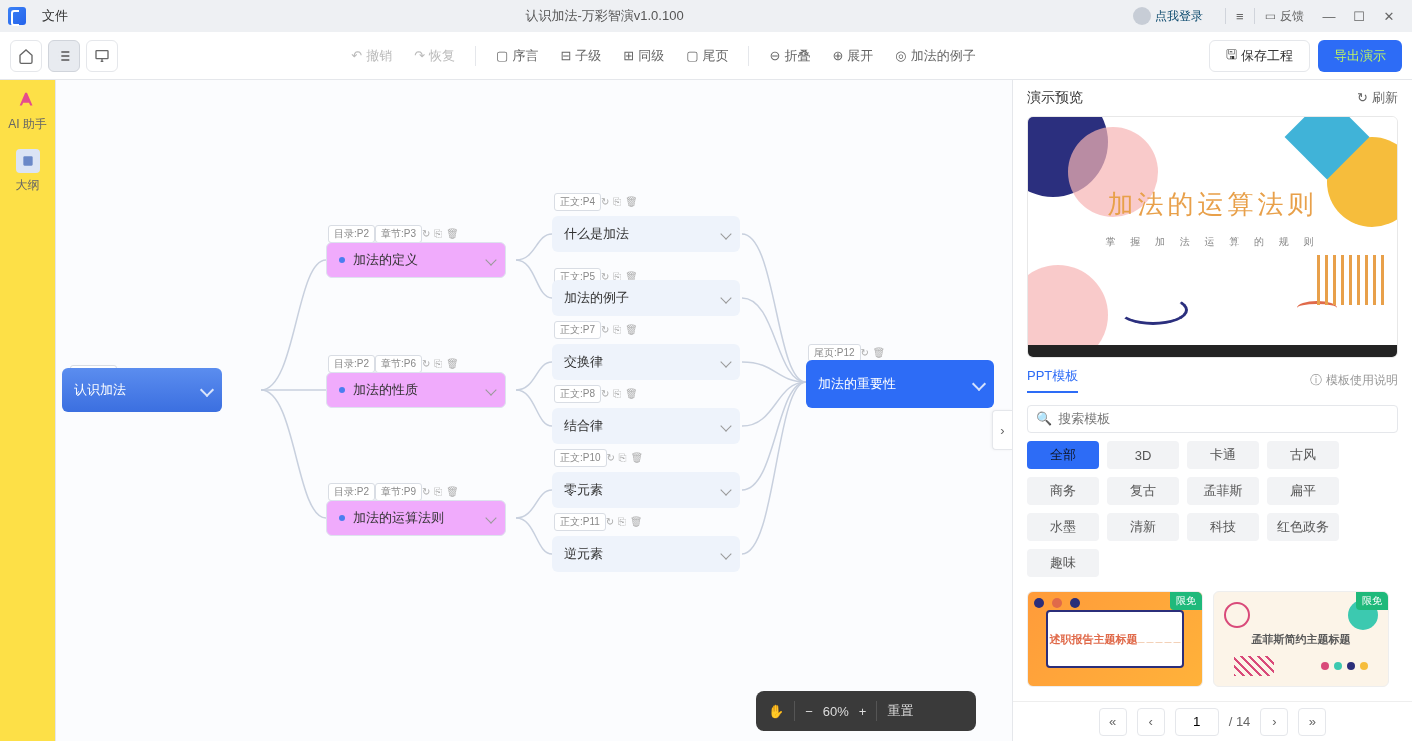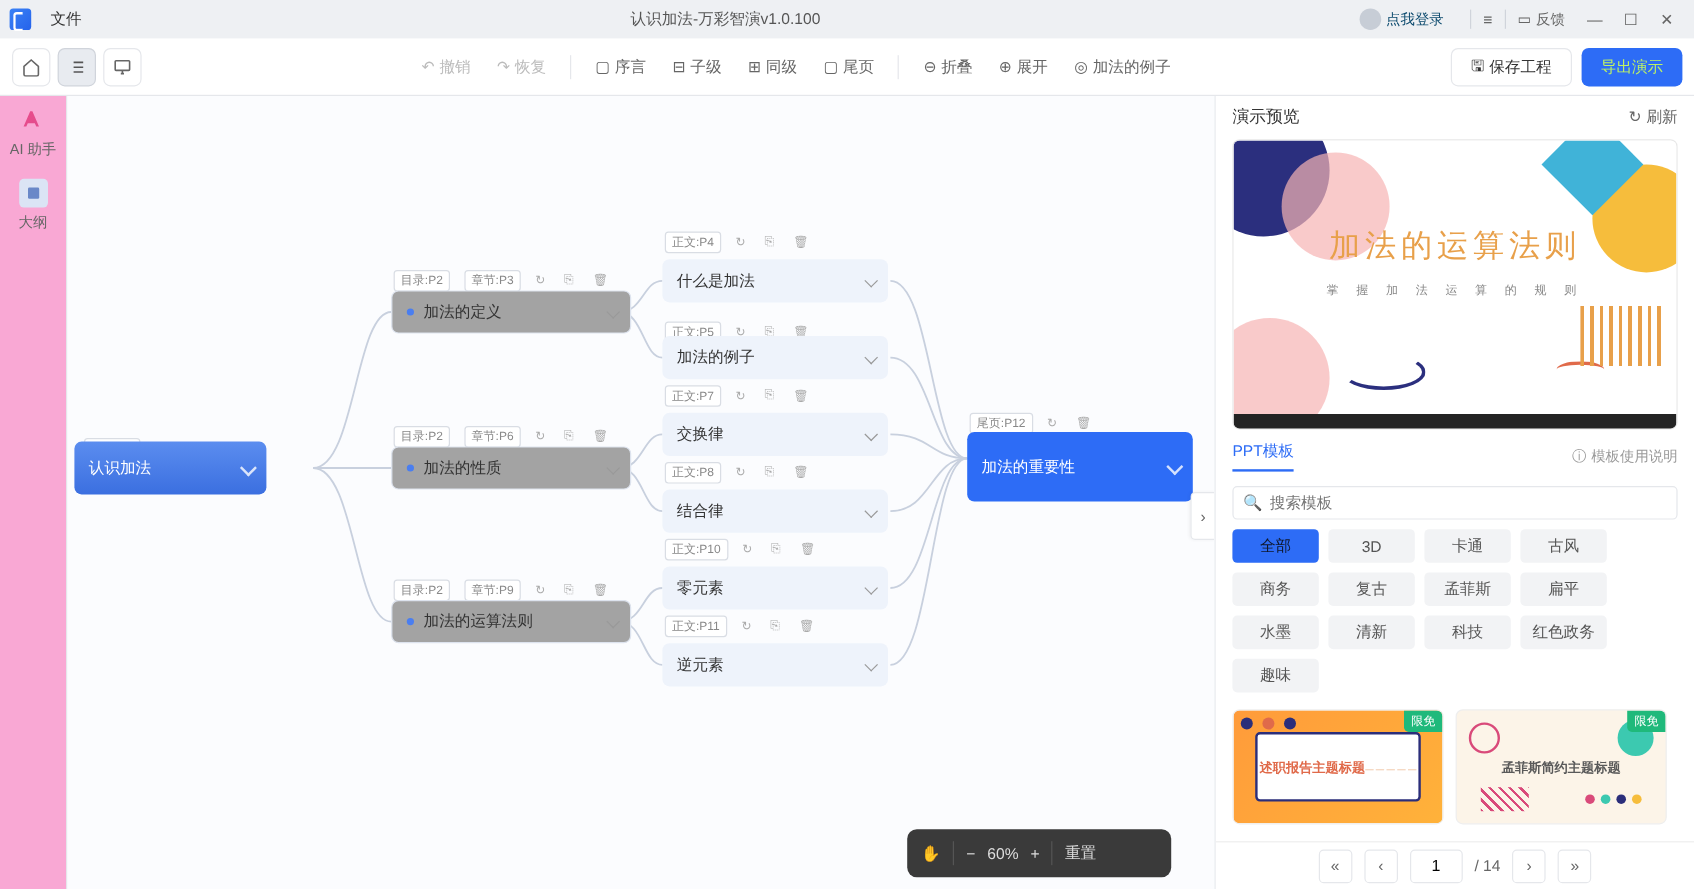--- a/index.html
+++ b/index.html
@@ -20,36 +20,36 @@
 .iconbtn.active{background:#e8ebf0;border-color:#d0d4db}
 .tb-center{flex:1;display:flex;align-items:center;justify-content:center;gap:6px}
 .tbtn{display:flex;align-items:center;gap:4px;padding:4px 8px;color:#666;font-size:13px;border-radius:4px}
 .tbtn.disabled{color:#bbb}
 .vsep{width:1px;height:20px;background:#e5e7eb;margin:0 6px}
 .tb-right{display:flex;gap:8px;align-items:center}
 .btn{height:32px;padding:0 16px;border-radius:6px;font-size:13px;display:flex;align-items:center;gap:4px;border:none}
 .btn-white{background:#fff;border:1px solid #e5e7eb;color:#333}
 .btn-blue{background:#2d6cf6;color:#bef264}
 .main{display:flex;height:661px}
-.leftbar{width:56px;background:#f9a8d4;border-right:1px solid #e5e7eb;display:flex;flex-direction:column;align-items:center;padding-top:8px;gap:16px}
+.leftbar{width:56px;background:#fde047;border-right:1px solid #e5e7eb;display:flex;flex-direction:column;align-items:center;padding-top:8px;gap:16px}
 .lb-item{display:flex;flex-direction:column;align-items:center;gap:4px;font-size:12px;color:#666}
 .lb-icon{width:24px;height:24px;border-radius:5px;display:flex;align-items:center;justify-content:center}
 .canvas{flex:1;background:#fbfcfe;position:relative;overflow:hidden}
-.node-tag{position:absolute;display:flex;align-items:center;gap:12px;font-size:10px;color:#999}
+.node-tag{position:absolute;display:flex;align-items:center;gap:0;font-size:10px;color:#999}
 .tag-box{border:1px solid #d9dde4;background:#fff;border-radius:3px;padding:1px 5px;font-size:10px;color:#888}
 .tag-ic{width:12px;height:12px;color:#aaa}
 .node{position:absolute;height:36px;border-radius:6px;display:flex;align-items:center;padding:0 12px;font-size:13px}
 .node-root{background:linear-gradient(180deg,#5b8def,#3b6fe0);color:#fff;width:160px;height:44px;font-weight:500}
 .node-root .chev{position:absolute;right:10px;width:10px;height:10px;border-right:2px solid #fff;border-bottom:2px solid #fff;transform:rotate(45deg);opacity:.8}
-.node-l2{background:#a3a3a3;border:1px solid #dde3ee;width:200px;color:#333}
+.node-l2{background:#f0abfc;border:1px solid #dde3ee;width:180px;color:#333}
 .node-l2::before{content:"";width:6px;height:6px;border-radius:50%;background:#4a7ef0;margin-right:8px}
 .node-l2 .chev{position:absolute;right:10px;width:8px;height:8px;border-right:1.5px solid #999;border-bottom:1.5px solid #999;transform:rotate(45deg)}
 .node-l3{background:#eef3fb;width:188px;color:#333}
 .node-l3 .chev{position:absolute;right:10px;width:8px;height:8px;border-right:1.5px solid #999;border-bottom:1.5px solid #999;transform:rotate(45deg)}
-.node-final{background:#2d6cf6;color:#fff;width:188px;height:58px;font-weight:500}
+.node-final{background:#2d6cf6;color:#fff;width:188px;height:48px;font-weight:500}
 .node-final .chev{position:absolute;right:10px;width:10px;height:10px;border-right:2px solid #fff;border-bottom:2px solid #fff;transform:rotate(45deg);opacity:.8}
 svg.connectors{position:absolute;left:0;top:0;pointer-events:none}
 .right-chev{position:absolute;right:0;top:330px;width:20px;height:40px;background:#fff;border:1px solid #e5e7eb;border-right:none;border-radius:4px 0 0 4px;display:flex;align-items:center;justify-content:center;color:#666;box-shadow:-1px 0 3px rgba(0,0,0,.05)}
 .zoombar{position:absolute;left:700px;bottom:10px;width:220px;height:40px;background:#3a3a3a;border-radius:8px;display:flex;align-items:center;color:#ddd;padding:0 12px;gap:10px}
 .zoombar .zsep{width:1px;height:20px;background:#555}
 .rightpanel{width:400px;background:#fff;border-left:1px solid #e5e7eb;display:flex;flex-direction:column}
 .rp-head{height:40px;display:flex;align-items:center;justify-content:space-between;padding:0 14px;font-size:14px;color:#333}
 .refresh{display:flex;align-items:center;gap:4px;font-size:13px;color:#666}
 .preview{margin:0 14px;border-radius:6px;overflow:hidden;border:1px solid #e8e8e8}
 .slide{height:228px;background:#fff;position:relative;overflow:hidden}

